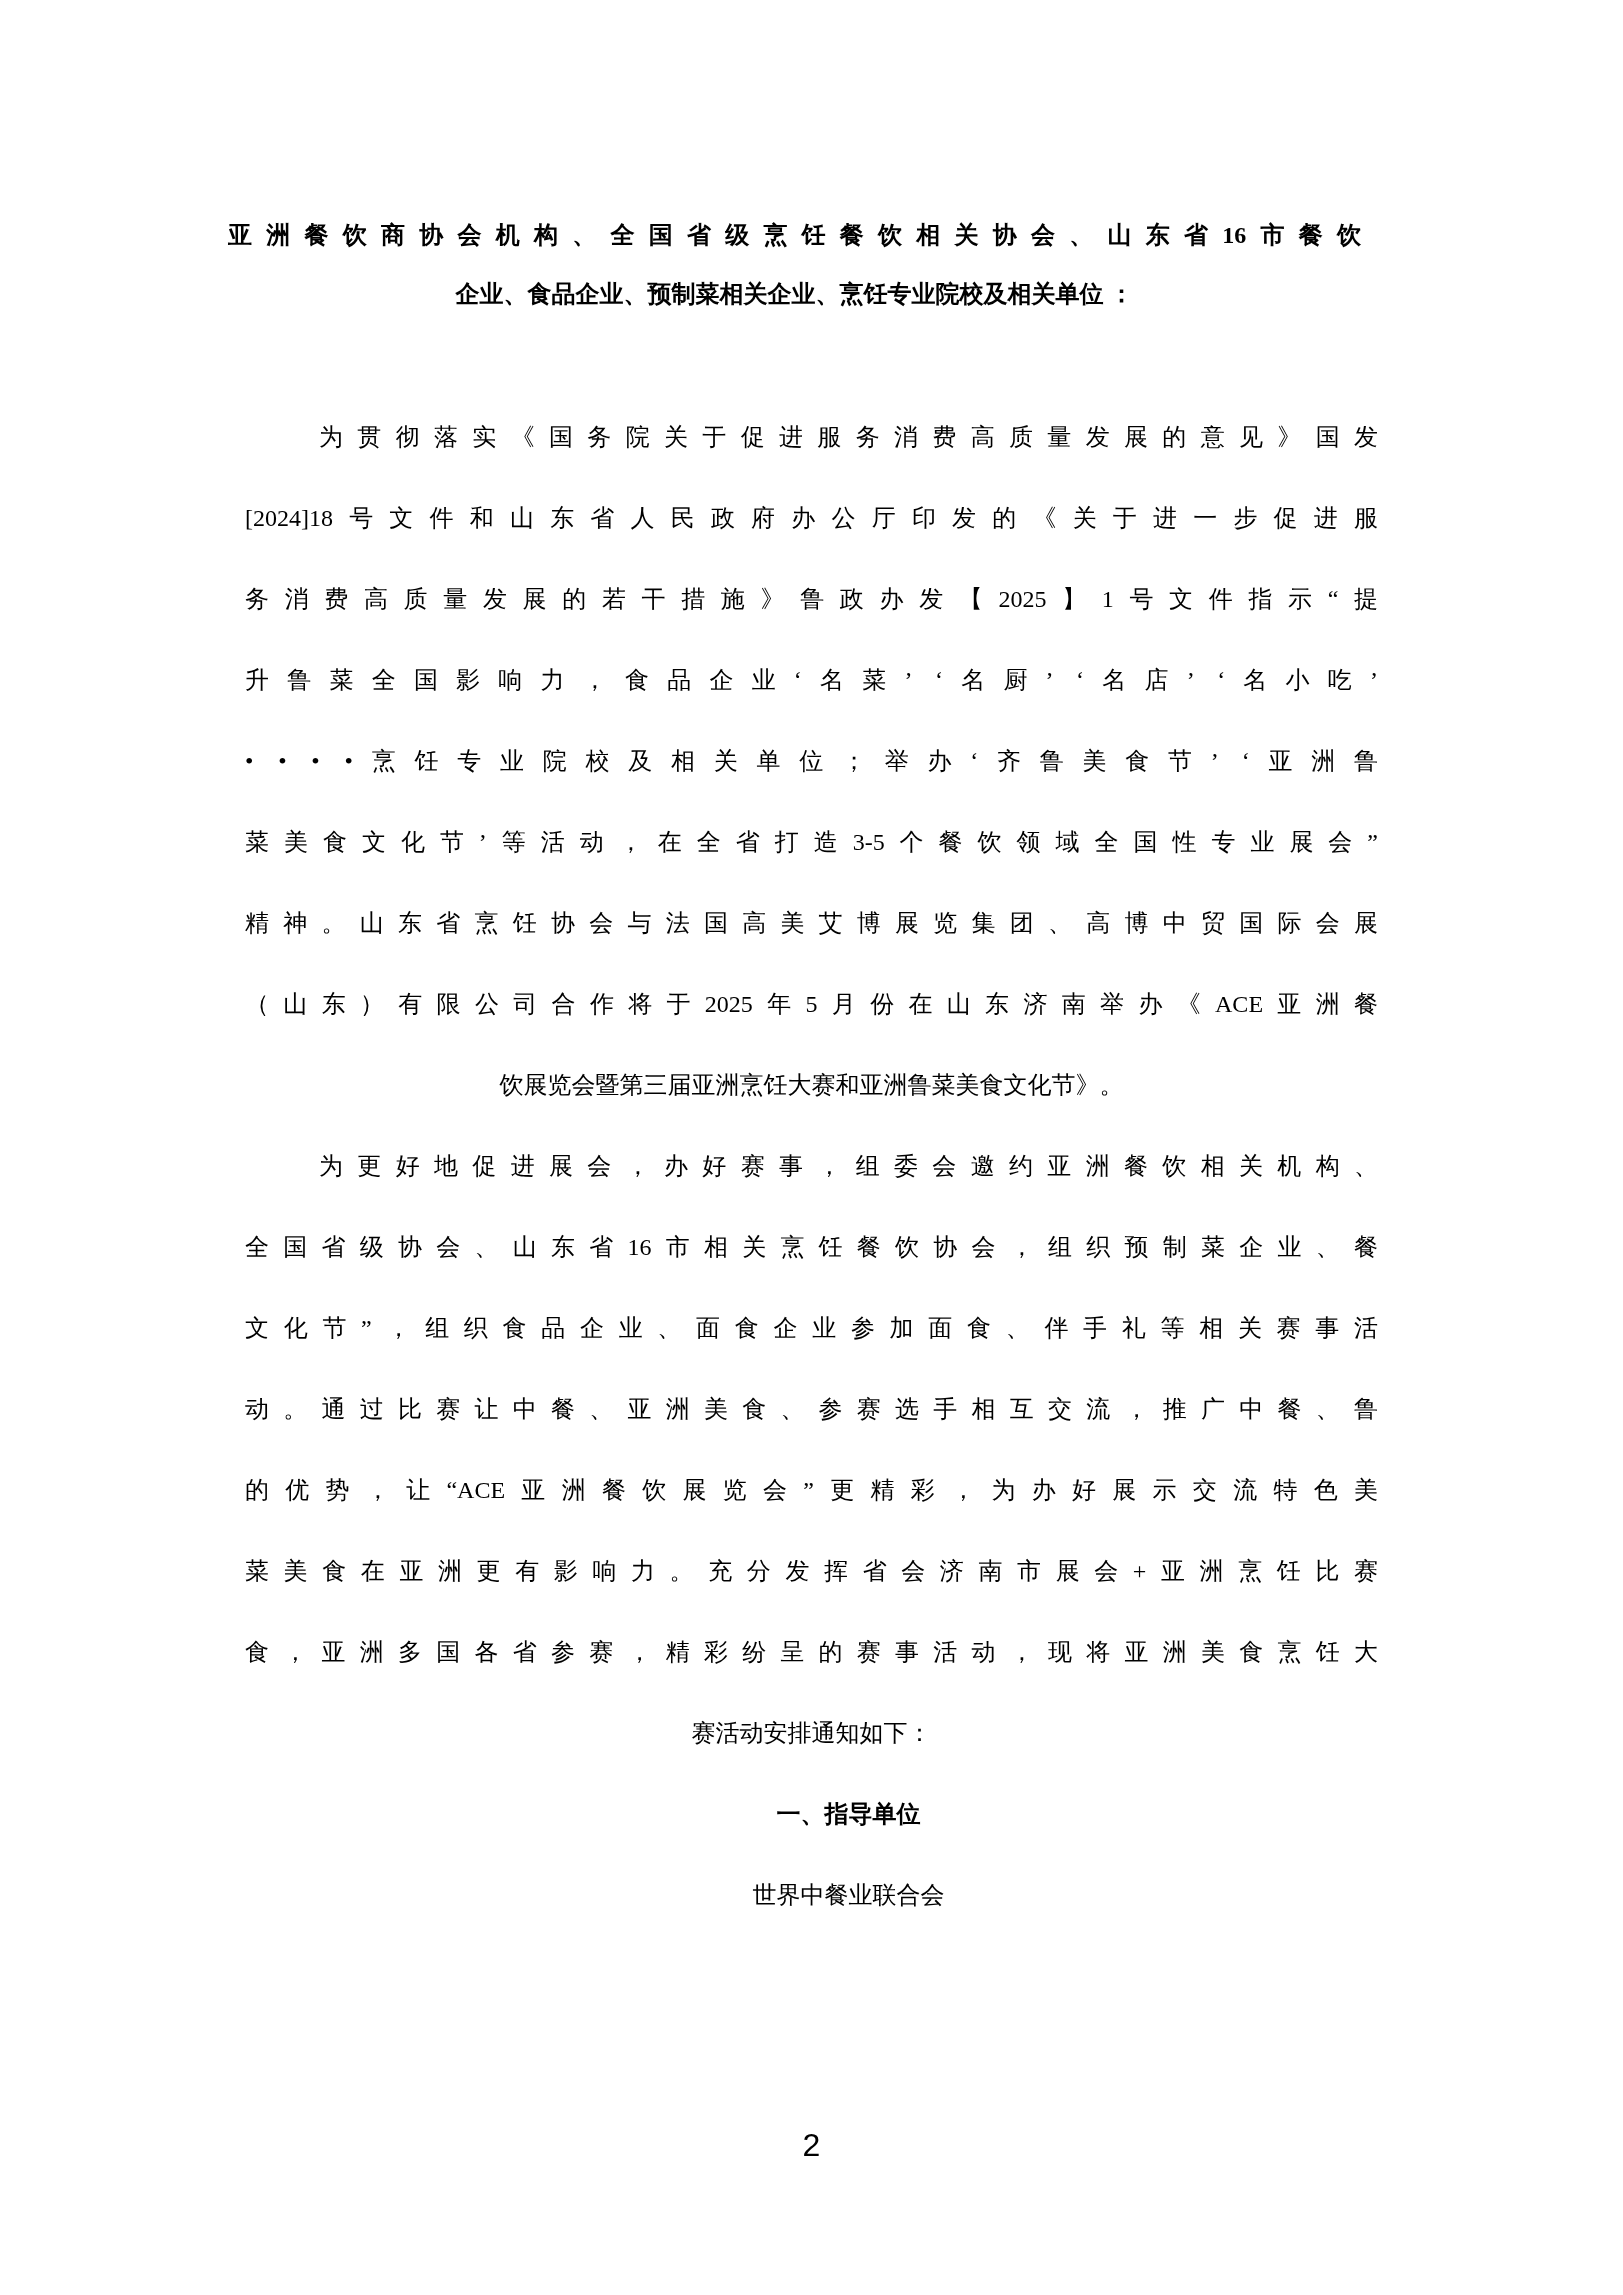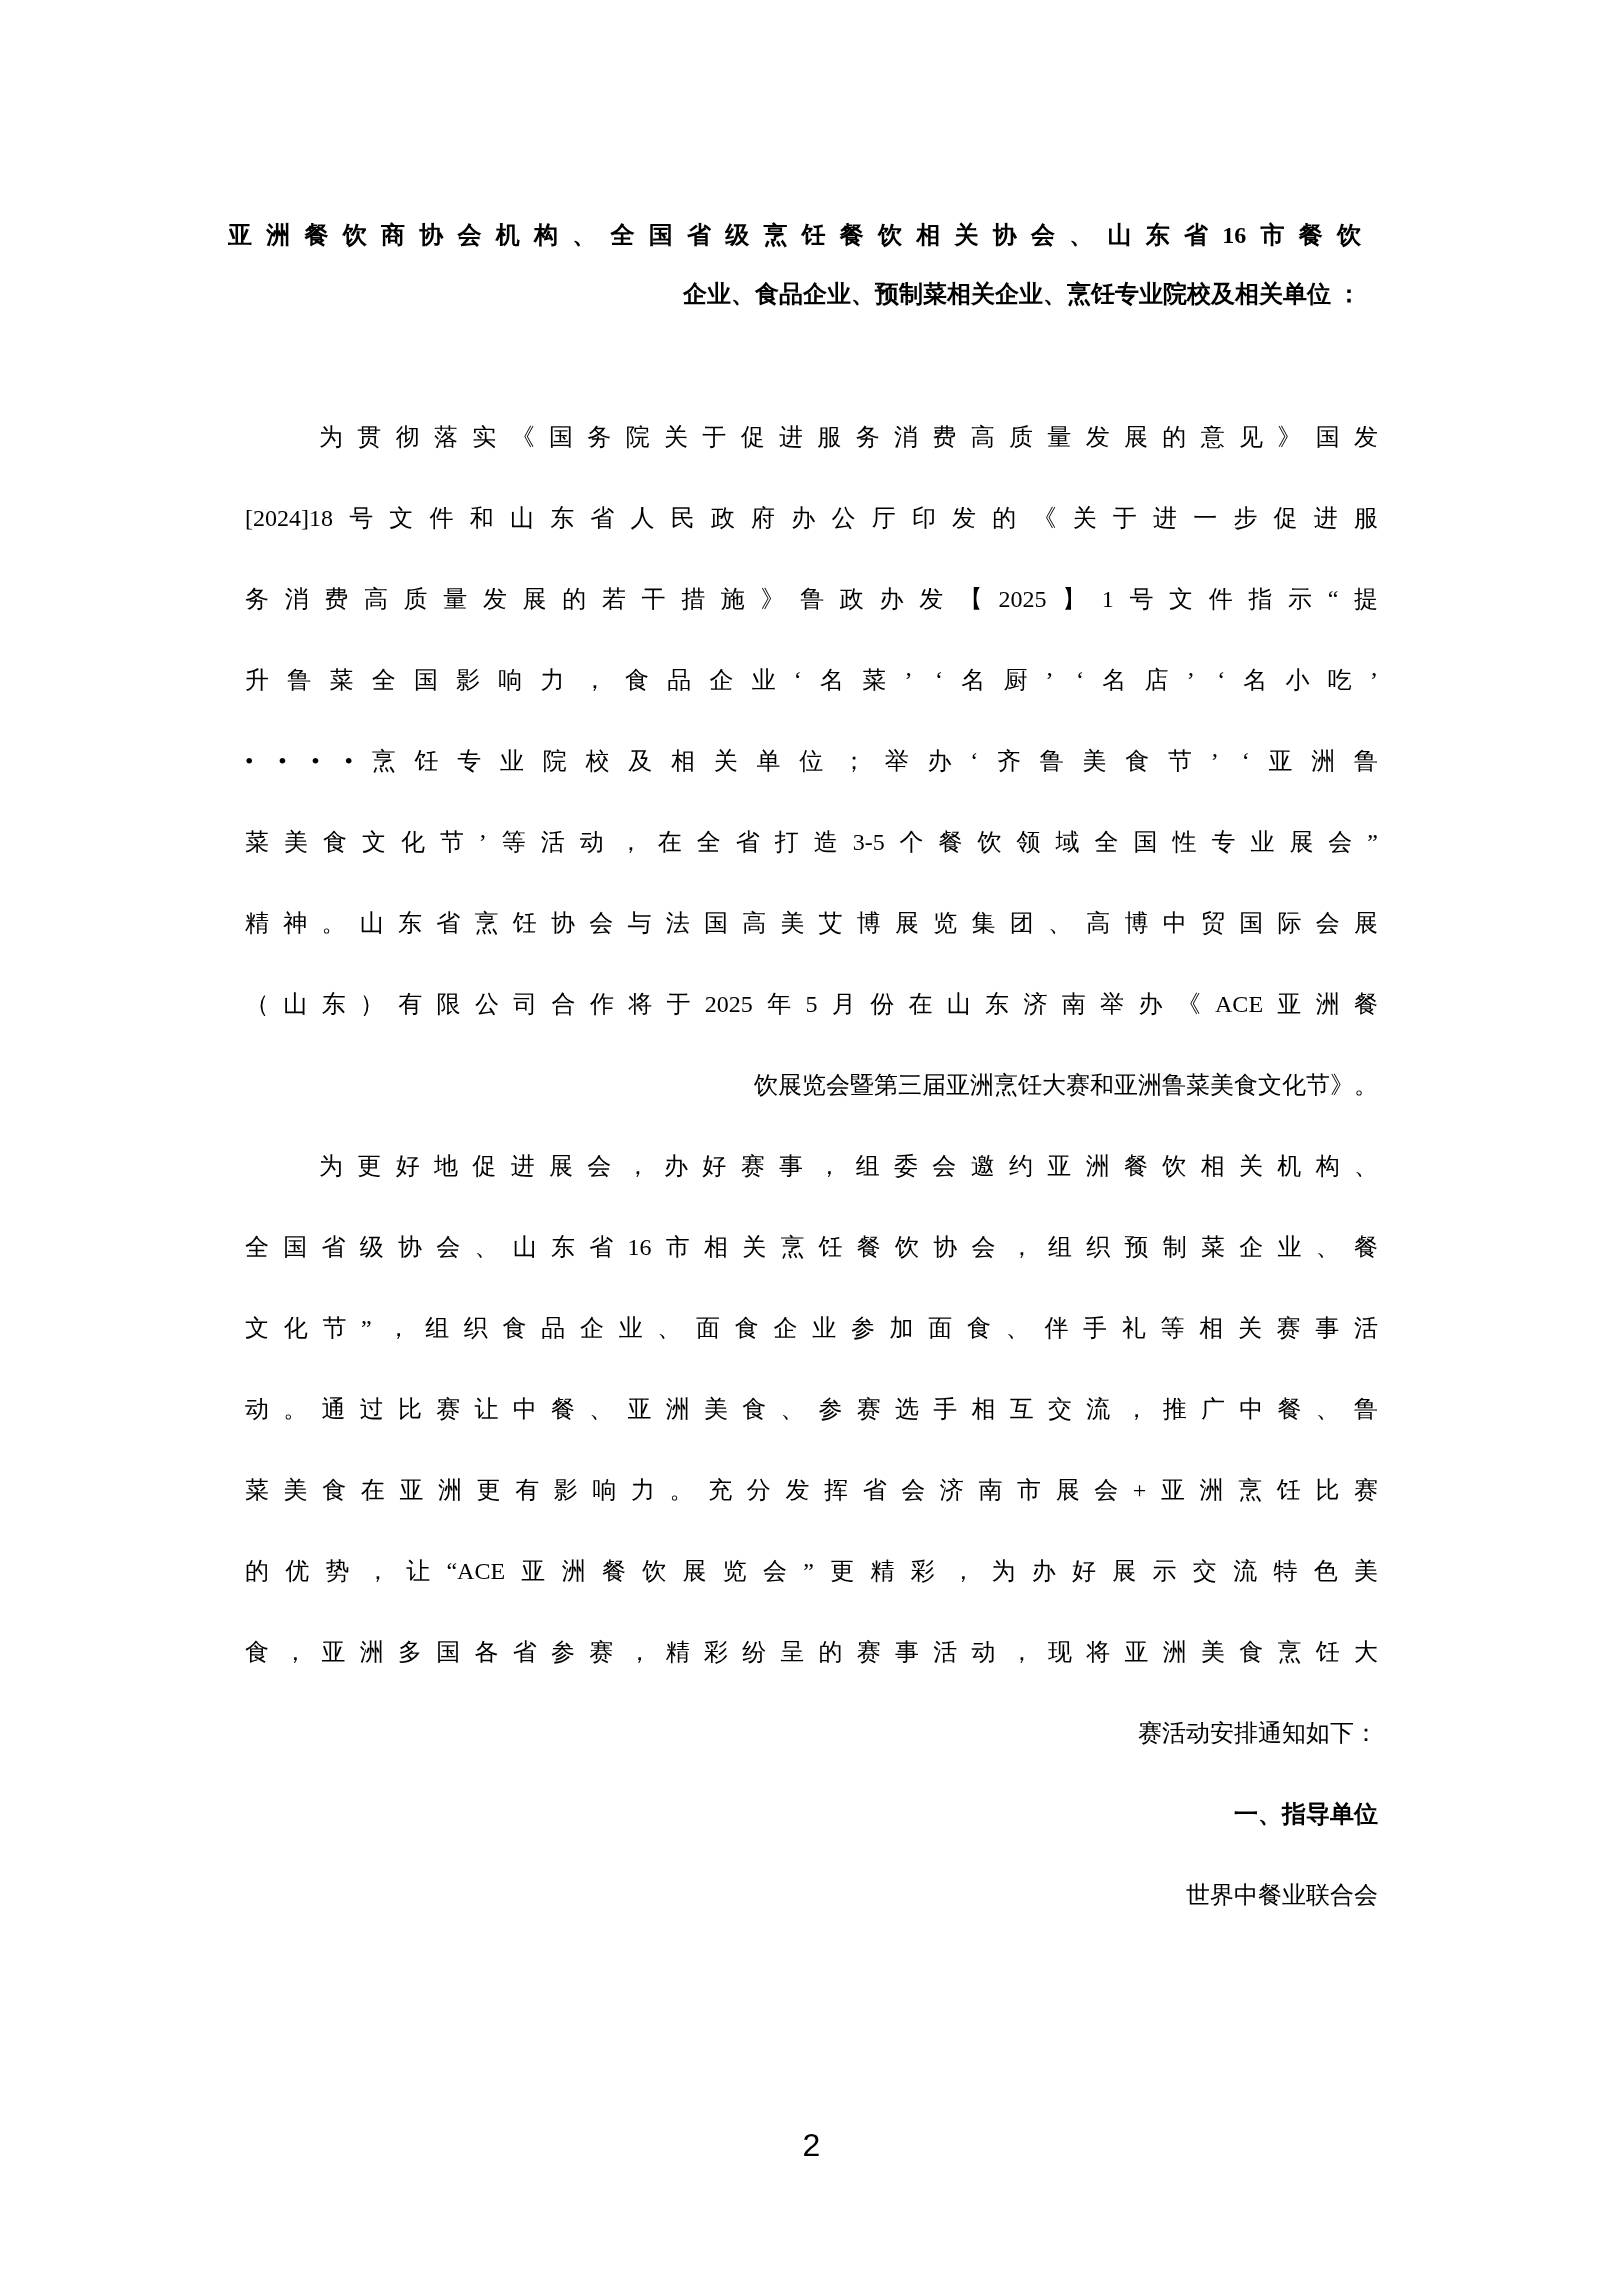--- a/index.html
+++ b/index.html
@@ -27,21 +27,21 @@
     position: absolute;
     left: 245px;
     top: 397px;
     width: 1133px;
     font-size: 24px;
     line-height: 81px;
   }
   .line {
     margin: 0;
     padding: 0;
-    text-align: right;
+    text-align: center;
     white-space: normal;
   }
   .stretch {
     text-align: justify;
     text-align-last: justify;
     text-justify: inter-ideograph;
   }
   .indent {
     text-indent: 74px;
   }
@@ -74,22 +74,22 @@
   <p class="line stretch">• • • •烹饪专业院校及相关单位；举办‘齐鲁美食节’ ‘亚洲鲁</p>
   <p class="line stretch">菜美食文化节’等活动，在全省打造3-5个餐饮领域全国性专业展会”</p>
   <p class="line stretch">精神。山东省烹饪协会与法国高美艾博展览集团、高博中贸国际会展</p>
   <p class="line stretch">（山东）有限公司合作将于2025年5月份在山东济南举办《ACE亚洲餐</p>
   <p class="line">饮展览会暨第三届亚洲烹饪大赛和亚洲鲁菜美食文化节》。</p>
 
   <p class="line stretch indent">为更好地促进展会，办好赛事，组委会邀约亚洲餐饮相关机构、</p>
   <p class="line stretch">全国省级协会、山东省16市相关烹饪餐饮协会，组织预制菜企业、餐</p>
   <p class="line stretch">文化节”，组织食品企业、面食企业参加面食、伴手礼等相关赛事活</p>
   <p class="line stretch">动。通过比赛让中餐、亚洲美食、参赛选手相互交流，推广中餐、鲁</p>
+  <p class="line stretch">的优势，让“ACE亚洲餐饮展览会”更精彩，为办好展示交流特色美</p>
   <p class="line stretch">菜美食在亚洲更有影响力。充分发挥省会济南市展会+亚洲烹饪比赛</p>
-  <p class="line stretch">的优势，让“ACE亚洲餐饮展览会”更精彩，为办好展示交流特色美</p>
   <p class="line stretch">食，亚洲多国各省参赛，精彩纷呈的赛事活动，现将亚洲美食烹饪大</p>
   <p class="line">赛活动安排通知如下：</p>
 
   <p class="line bold indent">一、指导单位</p>
   <p class="line indent">世界中餐业联合会</p>
 </div>
 
 <div class="page-number">2</div>
 
 

